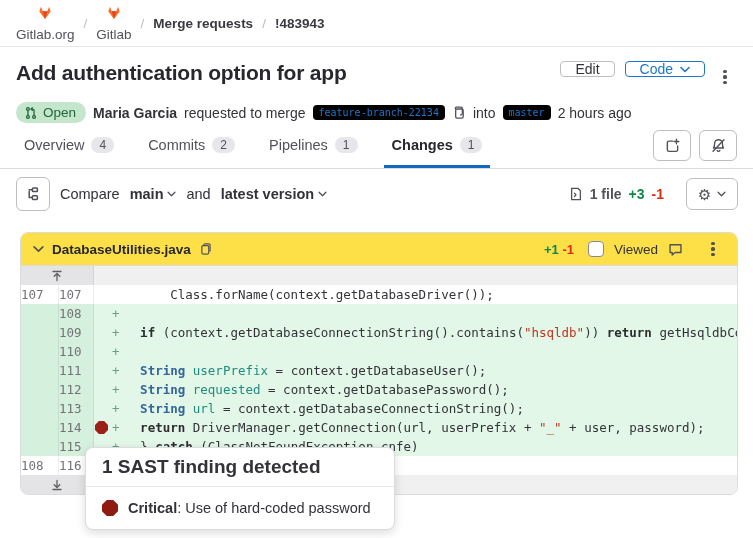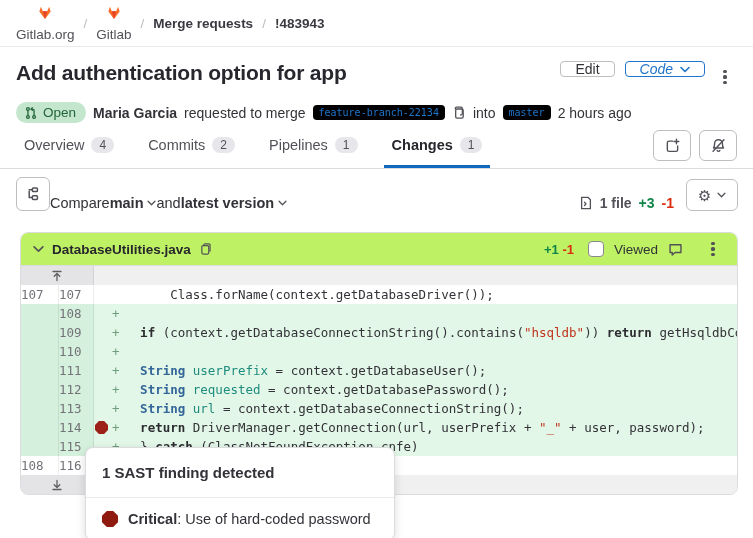--- a/index.html
+++ b/index.html
@@ -15,21 +15,21 @@
   .crumb-sep { color:#bfbebf; }
   .crumb-bold { font-weight:bold; color:#3a3940; }
 
   
   .titlerow { display:flex; align-items:flex-start; padding:14px 16px 0 16px; }
   .page-title { font-size:21px; font-weight:bold; letter-spacing:-0.2px; flex:1; }
   .btn { display:inline-flex; align-items:center; gap:7px; height:16px; padding:0 14px;
     border:1px solid #bfbebf; border-radius:4px; background:#fff; font-size:14px;
     color:#333238; cursor:pointer; font-family:inherit; }
   .btn-blue { border-color:#1f75cb; color:#1f75cb; font-weight:400; }
-  .titlerow .btn + .btn { margin-left:10px;font-style:italic; }
+  .titlerow .btn + .btn { margin-left:10px; }
   .kebab { width:24px; height:32px; display:flex; align-items:center; justify-content:center;
     margin-left:8px; cursor:pointer; }
   .dots { display:flex; flex-direction:column; gap:2.5px; }
   .dots i { width:3.2px; height:3.2px; border-radius:50%; background:#535158; }
 
   
   .statusrow { display:flex; align-items:center; gap:7px; padding:9px 16px 0 16px;
     font-size:14px; color:#333238; flex-wrap:nowrap; }
   .badge-open { display:inline-flex; align-items:center; gap:5px; background:#c3e6cd;
     color:#24663b; border-radius:12px; padding:3px 10px 3px 8px; font-size:13.5px; }
@@ -43,39 +43,39 @@
   .tab { display:flex; align-items:center; gap:7px; font-size:14.5px; color:#535158;
     padding:10px 8px 12px 8px; margin-right:18px; cursor:pointer; border-bottom:3px solid transparent; }
   .tab.active { color:#28272d; font-weight:bold; border-bottom-color:#1068bf; }
   .pill { background:#e7e6ea; color:#535158; font-size:12px; font-weight:normal;
     border-radius:10px; padding:1px 8px; }
   .tabs-actions { margin-left:auto; display:flex; gap:8px; padding-bottom:7px; }
   .iconbtn { width:38px; height:31px; border:1px solid #bfbebf; border-radius:6px;
     background:#fff; display:flex; align-items:center; justify-content:center; cursor:pointer; }
 
   
-  .comparebar { display:flex; align-items:flex-end; padding:8px 15px 8px 16px; }
+  .comparebar { display:flex; align-items:center; padding:8px 15px 8px 16px; gap:10px; }
   .treebtn { width:34px; height:34px; border:1px solid #bfbebf; border-radius:6px;
     background:#fff; display:flex; align-items:center; justify-content:center; cursor:pointer; }
   .cmp-txt { font-size:14.5px; color:#333238; }
   .cmp-bold { font-weight:bold; }
   .cmp-group { display:flex; align-items:center; gap:4px; cursor:pointer; }
   .cmp-right { margin-left:auto; display:flex; align-items:center; gap:7px; font-size:14px; }
   .stat-files { color:#535158; font-weight:bold; }
   .stat-add { color:#108548; font-weight:bold; }
   .stat-del { color:#dd2b0e; font-weight:bold; }
   .gearbtn { width:52px; height:32px; border:1px solid #bfbebf; border-radius:6px;
     background:#fff; display:flex; align-items:center; justify-content:center; gap:6px;
     margin-left:12px; cursor:pointer; }
   .gear-glyph { font-size:15px; color:#535158; line-height:1; }
 
   
   .diffcard { position:absolute; left:20px; top:232px; width:718px;
     border:1px solid #dcdcde; border-radius:8px; overflow:hidden; background:#fff; }
-  .filehdr { height:33px; background:#bef264; border-bottom:1px solid #dcdcde;
+  .filehdr { height:33px; background:#fde047; border-bottom:1px solid #dcdcde;
     display:flex; align-items:center; padding:0 12px; gap:8px; }
   .filehdr .fname { font-weight:bold; font-size:13.5px; color:#28272d; cursor:pointer; }
   .fh-right { margin-left:auto; display:flex; align-items:center; gap:10px; font-size:13px; }
   .fh-add { color:#108548; font-weight:bold; }
   .fh-del { color:#dd2b0e; font-weight:bold; }
   .cbx { width:16px; height:16px; border:1.5px solid #89888d; border-radius:4px;
     background:#fff; appearance:none; cursor:pointer; margin-left:4px; }
   .fh-viewed { font-size:13.5px; color:#333238; }
 
   
@@ -102,21 +102,21 @@
   .c-plain { color:#333238; }
   .c-kw { color:#2d2d31; font-weight:bold; }
   .c-type { color:#336699; font-weight:bold; }
   .c-var { color:#1e8c7d; }
   .c-str { color:#c0341d; }
 
   
   .sast-pop { position:absolute; left:85px; top:447px; width:310px; background:#fff;
     border:1px solid #dcdcde; border-radius:8px; box-shadow:0 3px 10px rgba(0,0,0,0.14);
     z-index:5; }
-  .sast-pop .pop-hd { padding:16px 16px; font-size:15px; font-weight:bold; color:#333238;
+  .sast-pop .pop-hd { padding:8px 16px; font-size:19px; font-weight:bold; color:#333238;
     border-bottom:1px solid #e9e9ec; }
   .sast-pop .pop-body { padding:13px 16px; display:flex; align-items:center; gap:10px;
     font-size:14.5px; color:#333238; }
   .octagon { width:16px; height:16px; flex:none; background:#8f1a10;
     clip-path:polygon(30% 0,70% 0,100% 30%,100% 70%,70% 100%,30% 100%,0 70%,0 30%); }
   .sev { font-weight:bold; }
 
   .st { stroke:#535158; stroke-width:1.5; fill:none; stroke-linecap:round; stroke-linejoin:round; }
 </style>
 </head>

